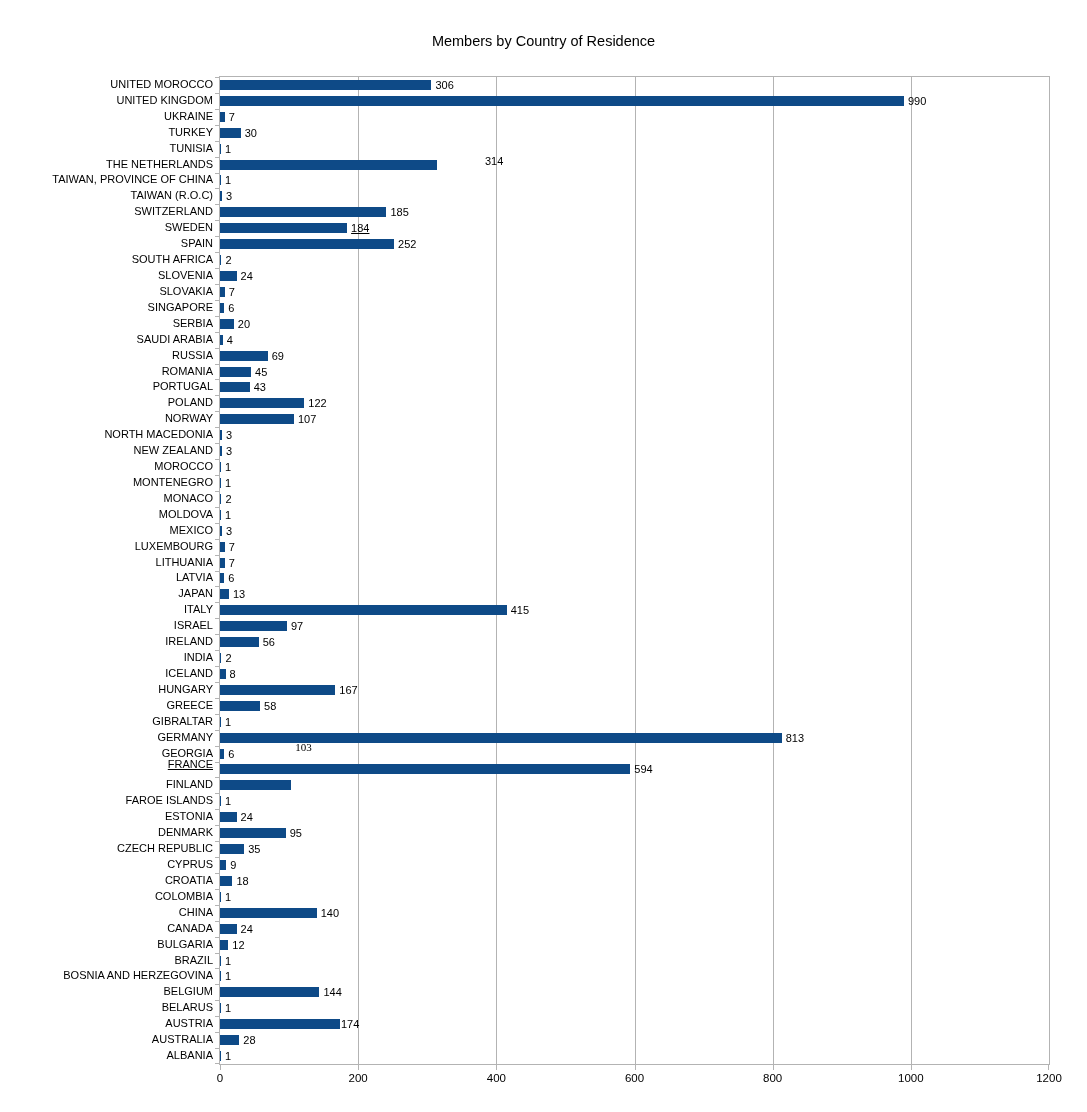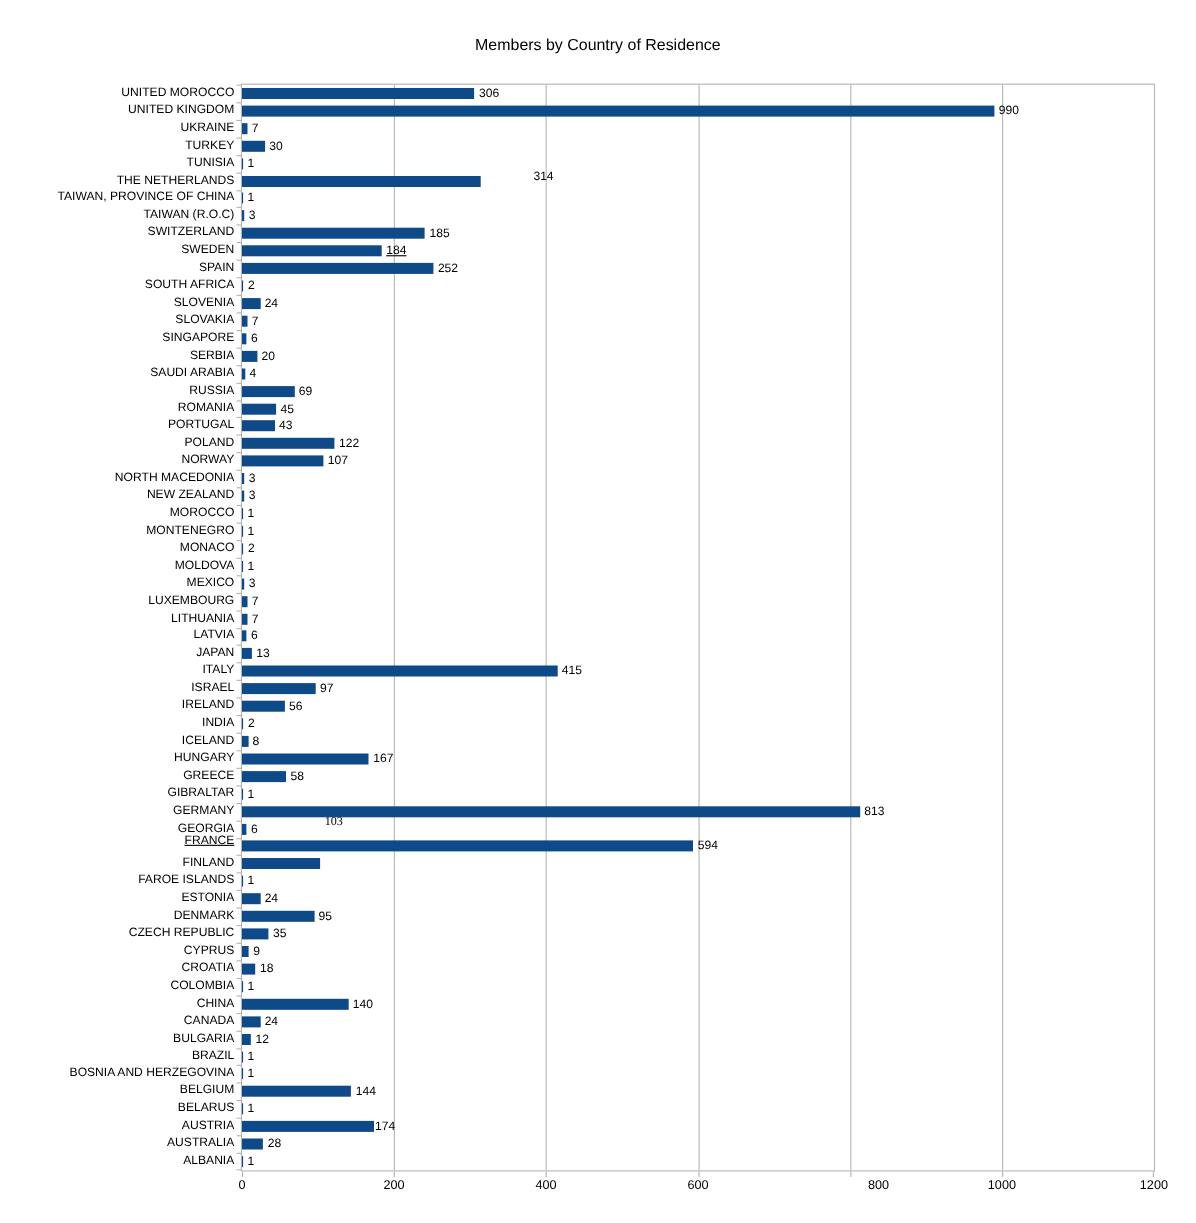--- a/index.html
+++ b/index.html
@@ -362,17 +362,17 @@
       <div class="bar" style="top: 958.121px; width: 19.3433px; height: 10px; background: rgb(14, 74, 135);"></div>
       <div class="value-label" style="top: 955.161px; height: 15.9194px; left: 23.3433px;">28</div>
       <div class="bar" style="top: 974.04px; width: 1px; height: 10px; background: rgb(14, 74, 135);"></div>
       <div class="value-label" style="top: 971.081px; height: 15.9194px; left: 5px;">1</div>
     </div>
   <div id="xlabels">
       <div class="x-tick-label" style="position: absolute; left: 220px;">0</div>
       <div class="x-tick-label" style="position: absolute; left: 358.167px;">200</div>
       <div class="x-tick-label" style="position: absolute; left: 496.333px;">400</div>
       <div class="x-tick-label" style="position: absolute; left: 634.5px;">600</div>
-      <div class="x-tick-label" style="position: absolute; left: 772.667px; margin-left: 26px;">800</div>
+      <div class="x-tick-label" style="position: absolute; left: 772.667px;">800</div>
       <div class="x-tick-label" style="position: absolute; left: 910.833px;">1000</div>
       <div class="x-tick-label" style="position: absolute; left: 1049px;">1200</div>
     </div>
 </div>
 
 </body></html>

